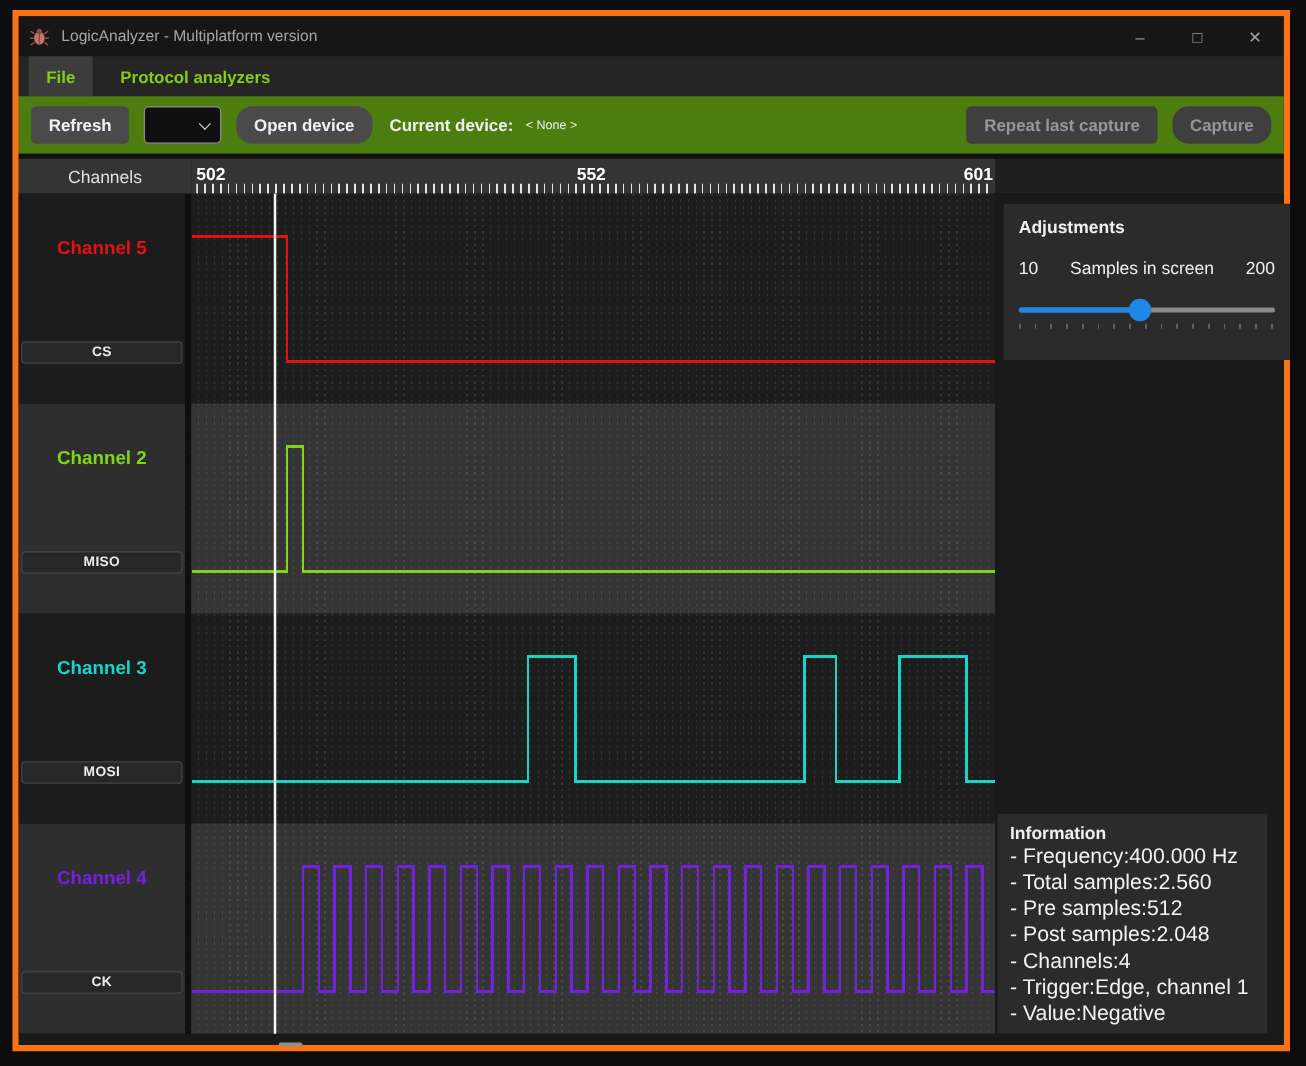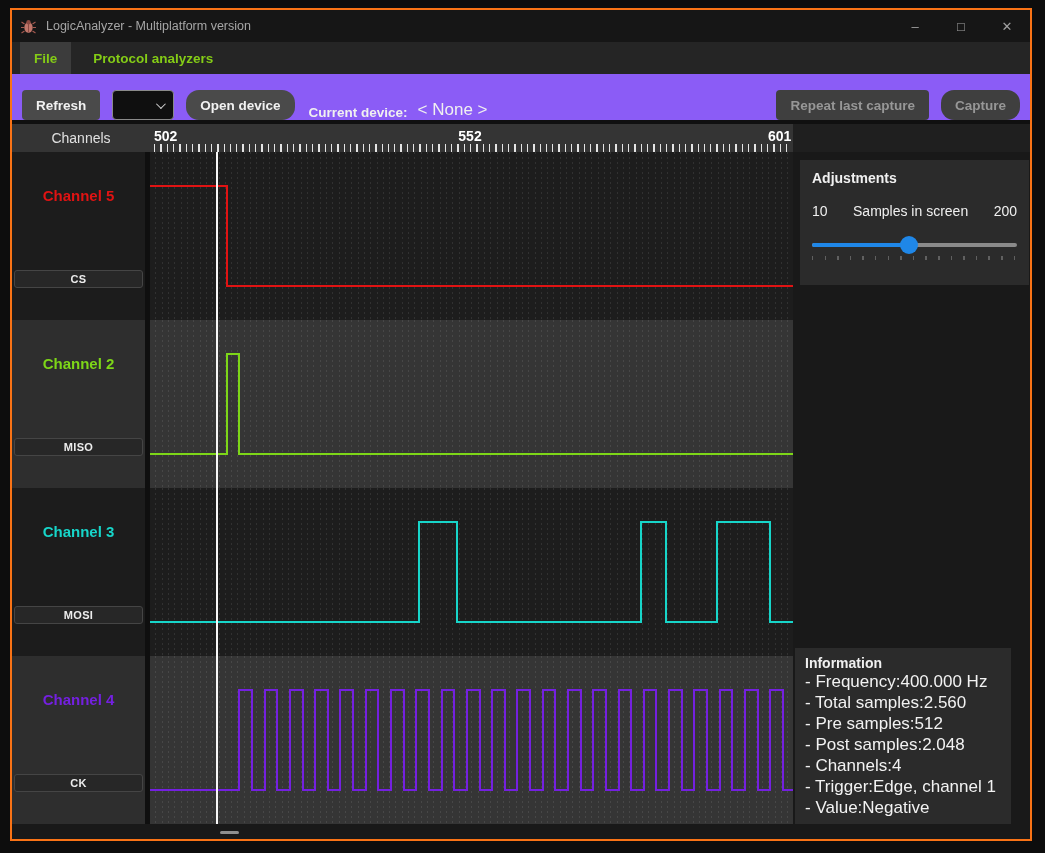--- a/index.html
+++ b/index.html
@@ -5,50 +5,50 @@
   * { box-sizing: border-box; }
   html,body { margin:0; padding:0; }
   body {
     width:1045px; height:853px; position:relative; overflow:hidden;
     background:#0d0d0d;
     font-family:"Liberation Sans", sans-serif;
     -webkit-font-smoothing:antialiased;
   }
   .window {
     position:absolute; left:10px; top:8px; width:1022px; height:833px;
-    background:#1a1a1a; border:2px solid #f97316;
+    background:#1a1a1a; border:5px solid #f97316;
     display:flex; flex-direction:column;
   }
   
   .titlebar { height:32px; background:#161616; display:flex; align-items:center; padding-left:8px; flex:0 0 auto; }
   .app-icon { width:17px; height:17px; flex:0 0 auto; }
   .title-text { margin-left:9px; color:#a6a6a6; font-size:12.5px; }
   .win-controls { margin-left:auto; display:flex; height:100%; }
   .win-btn { width:46px; height:100%; display:flex; align-items:center; justify-content:center; color:#a0a0a0; font-size:13px; cursor:default; }
   
   .menubar { height:32px; background:#252525; display:flex; align-items:stretch; padding-left:8px; flex:0 0 auto; }
   .menu-item { display:flex; align-items:center; padding:0 14px; color:#84cc16; font-size:13.5px; font-weight:600; }
   .menu-item.active { background:#3c3c3c; }
   .menu-item + .menu-item { margin-left:8px; }
   
-  .toolbar { height:46px; background:#8b5cf6; display:flex; align-items:flex-end; padding:0 10px; flex:0 0 auto; }
+  .toolbar { height:46px; background:#4d7c0f; display:flex; align-items:center; padding:0 10px; flex:0 0 auto; }
   .tb-btn {
     height:30px; padding:0 14px; background:#4a4a4a; color:#f2f2f2;
     border:none; border-radius:4px; font-size:13.5px; font-weight:600;
     font-family:"Liberation Sans", sans-serif; display:flex; align-items:center;
   }
   .tb-btn.disabled { background:#3f3f3f; color:#979797; }
   .combo {
     width:62px; height:30px; margin-left:12px; background:#0f0f0f;
     border:1px solid #8a8a8a; border-radius:4px; position:relative;
     display:flex; align-items:center; justify-content:flex-end; padding-right:10px;
   }
   .chev { width:7px; height:7px; border-right:1.6px solid #cfcfcf; border-bottom:1.6px solid #cfcfcf; transform:rotate(45deg) translateY(-2px); }
   .tb-label { color:#f0f0f0; font-size:13.5px; font-weight:700; margin-left:14px; }
-  .tb-value { color:#f0f0f0; font-size:17px; margin-left:10px; }
+  .tb-value { color:#f0f0f0; font-size:10px; margin-left:10px; }
   .tb-spacer { flex:1; }
   .ml12 { margin-left:12px;border-radius:13px; }
   
   .hdivider { height:4px; background:#101010; flex:0 0 auto; }
   .chan-header { height:28px; display:flex; flex:0 0 auto; }
   .chan-header-left { width:138px; background:#343434; display:flex; align-items:center; justify-content:center; color:#e0e0e0; font-size:14px; }
   .ruler { width:643px; background:#343434; position:relative; }
   .ruler-ticks {
     position:absolute; left:4px; width:637px; bottom:0; height:8px;
     background:repeating-linear-gradient(to right, #e4e4e4 0 1.3px, transparent 1.3px 6.32px);

